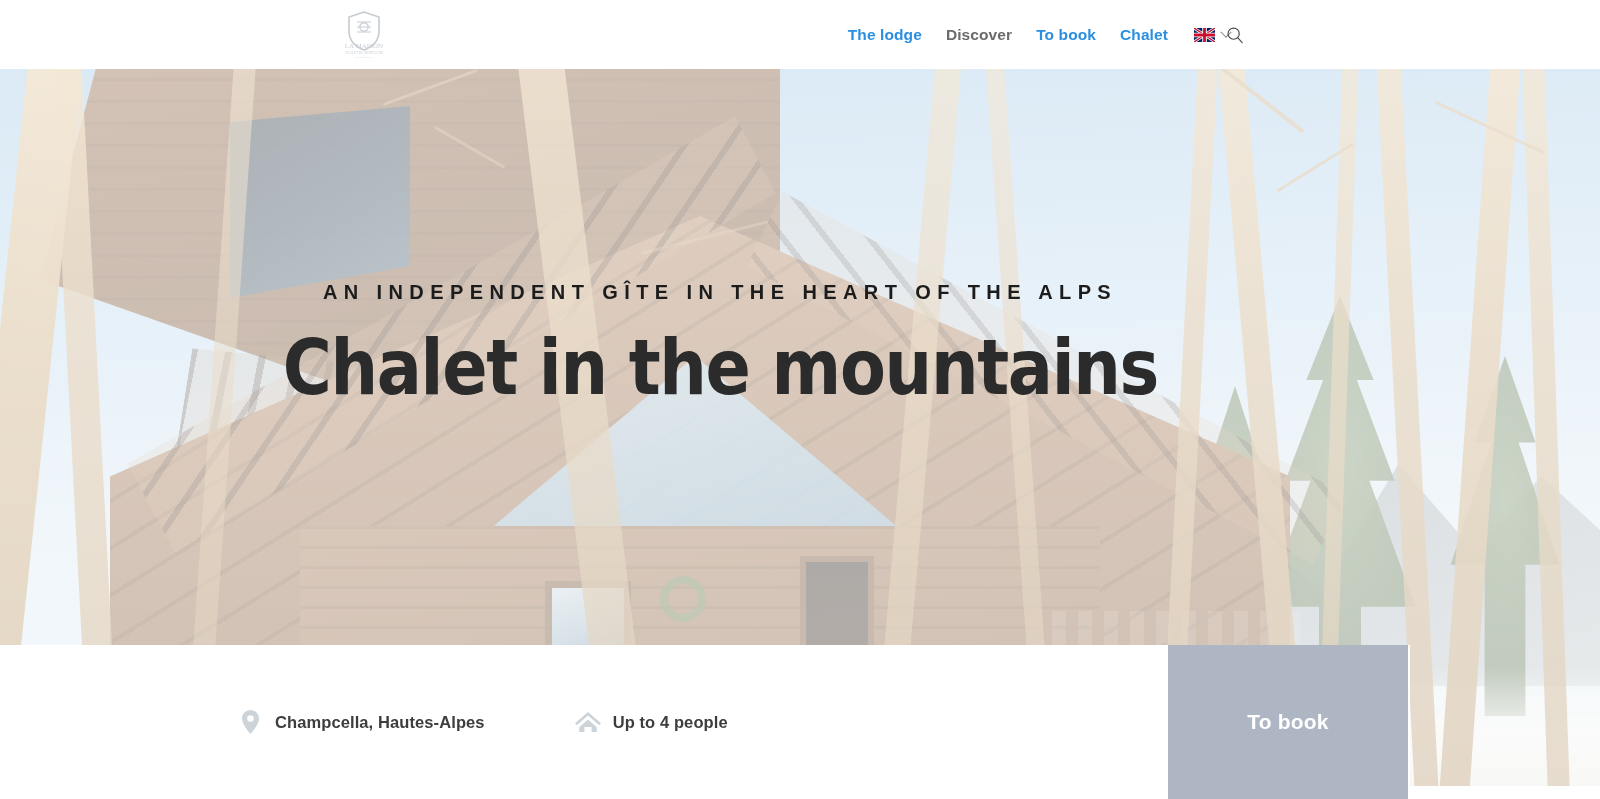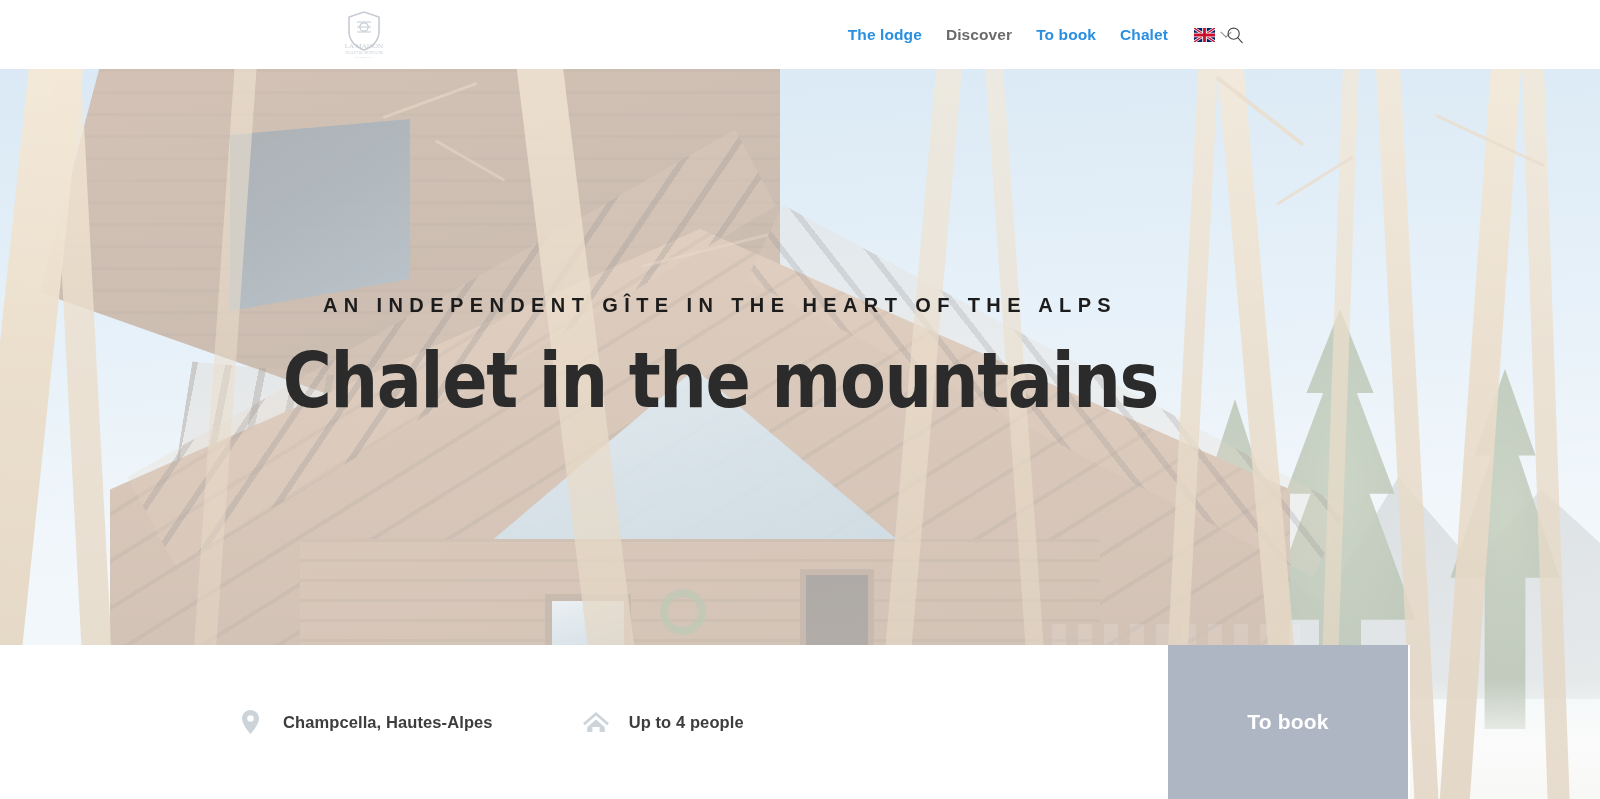--- a/index.html
+++ b/index.html
@@ -76,21 +76,21 @@
     display: flex; align-items: center; justify-content: center;
     cursor: pointer;
   }
   .search-icon {
     width: 18px; height: 18px;
   }
 
   
   .hero {
     position: absolute;
-    top: 69px; left: 0;
+    top: 56px; left: 0;
     width: 1600px; height: 730px;
     overflow: hidden;
   }
   .hero-photo {
     position: absolute;
     inset: 0;
     background-color: #cfd7de;
   }
   
   .sky {
@@ -300,21 +300,21 @@
     left: 0; top: 645px;
     width: 1410px; height: 154px;
     background: #ffffff;
     z-index: 20;
     display: flex;
     align-items: center;
   }
   .info-item {
     display: flex;
     align-items: center;
-    gap: 20px;
+    gap: 12px;
     height: 100%;
     justify-content: flex-end;
   }
   .info-item.i1 { margin-left: 237px; }
   .info-item.i2 { margin-left: 90px; }
   .info-item.i3 { margin-left: 90px; }
   .info-ico {
     width: 26px; height: 28px;
     display: flex; align-items: center; justify-content: center;
     flex: 0 0 auto;

